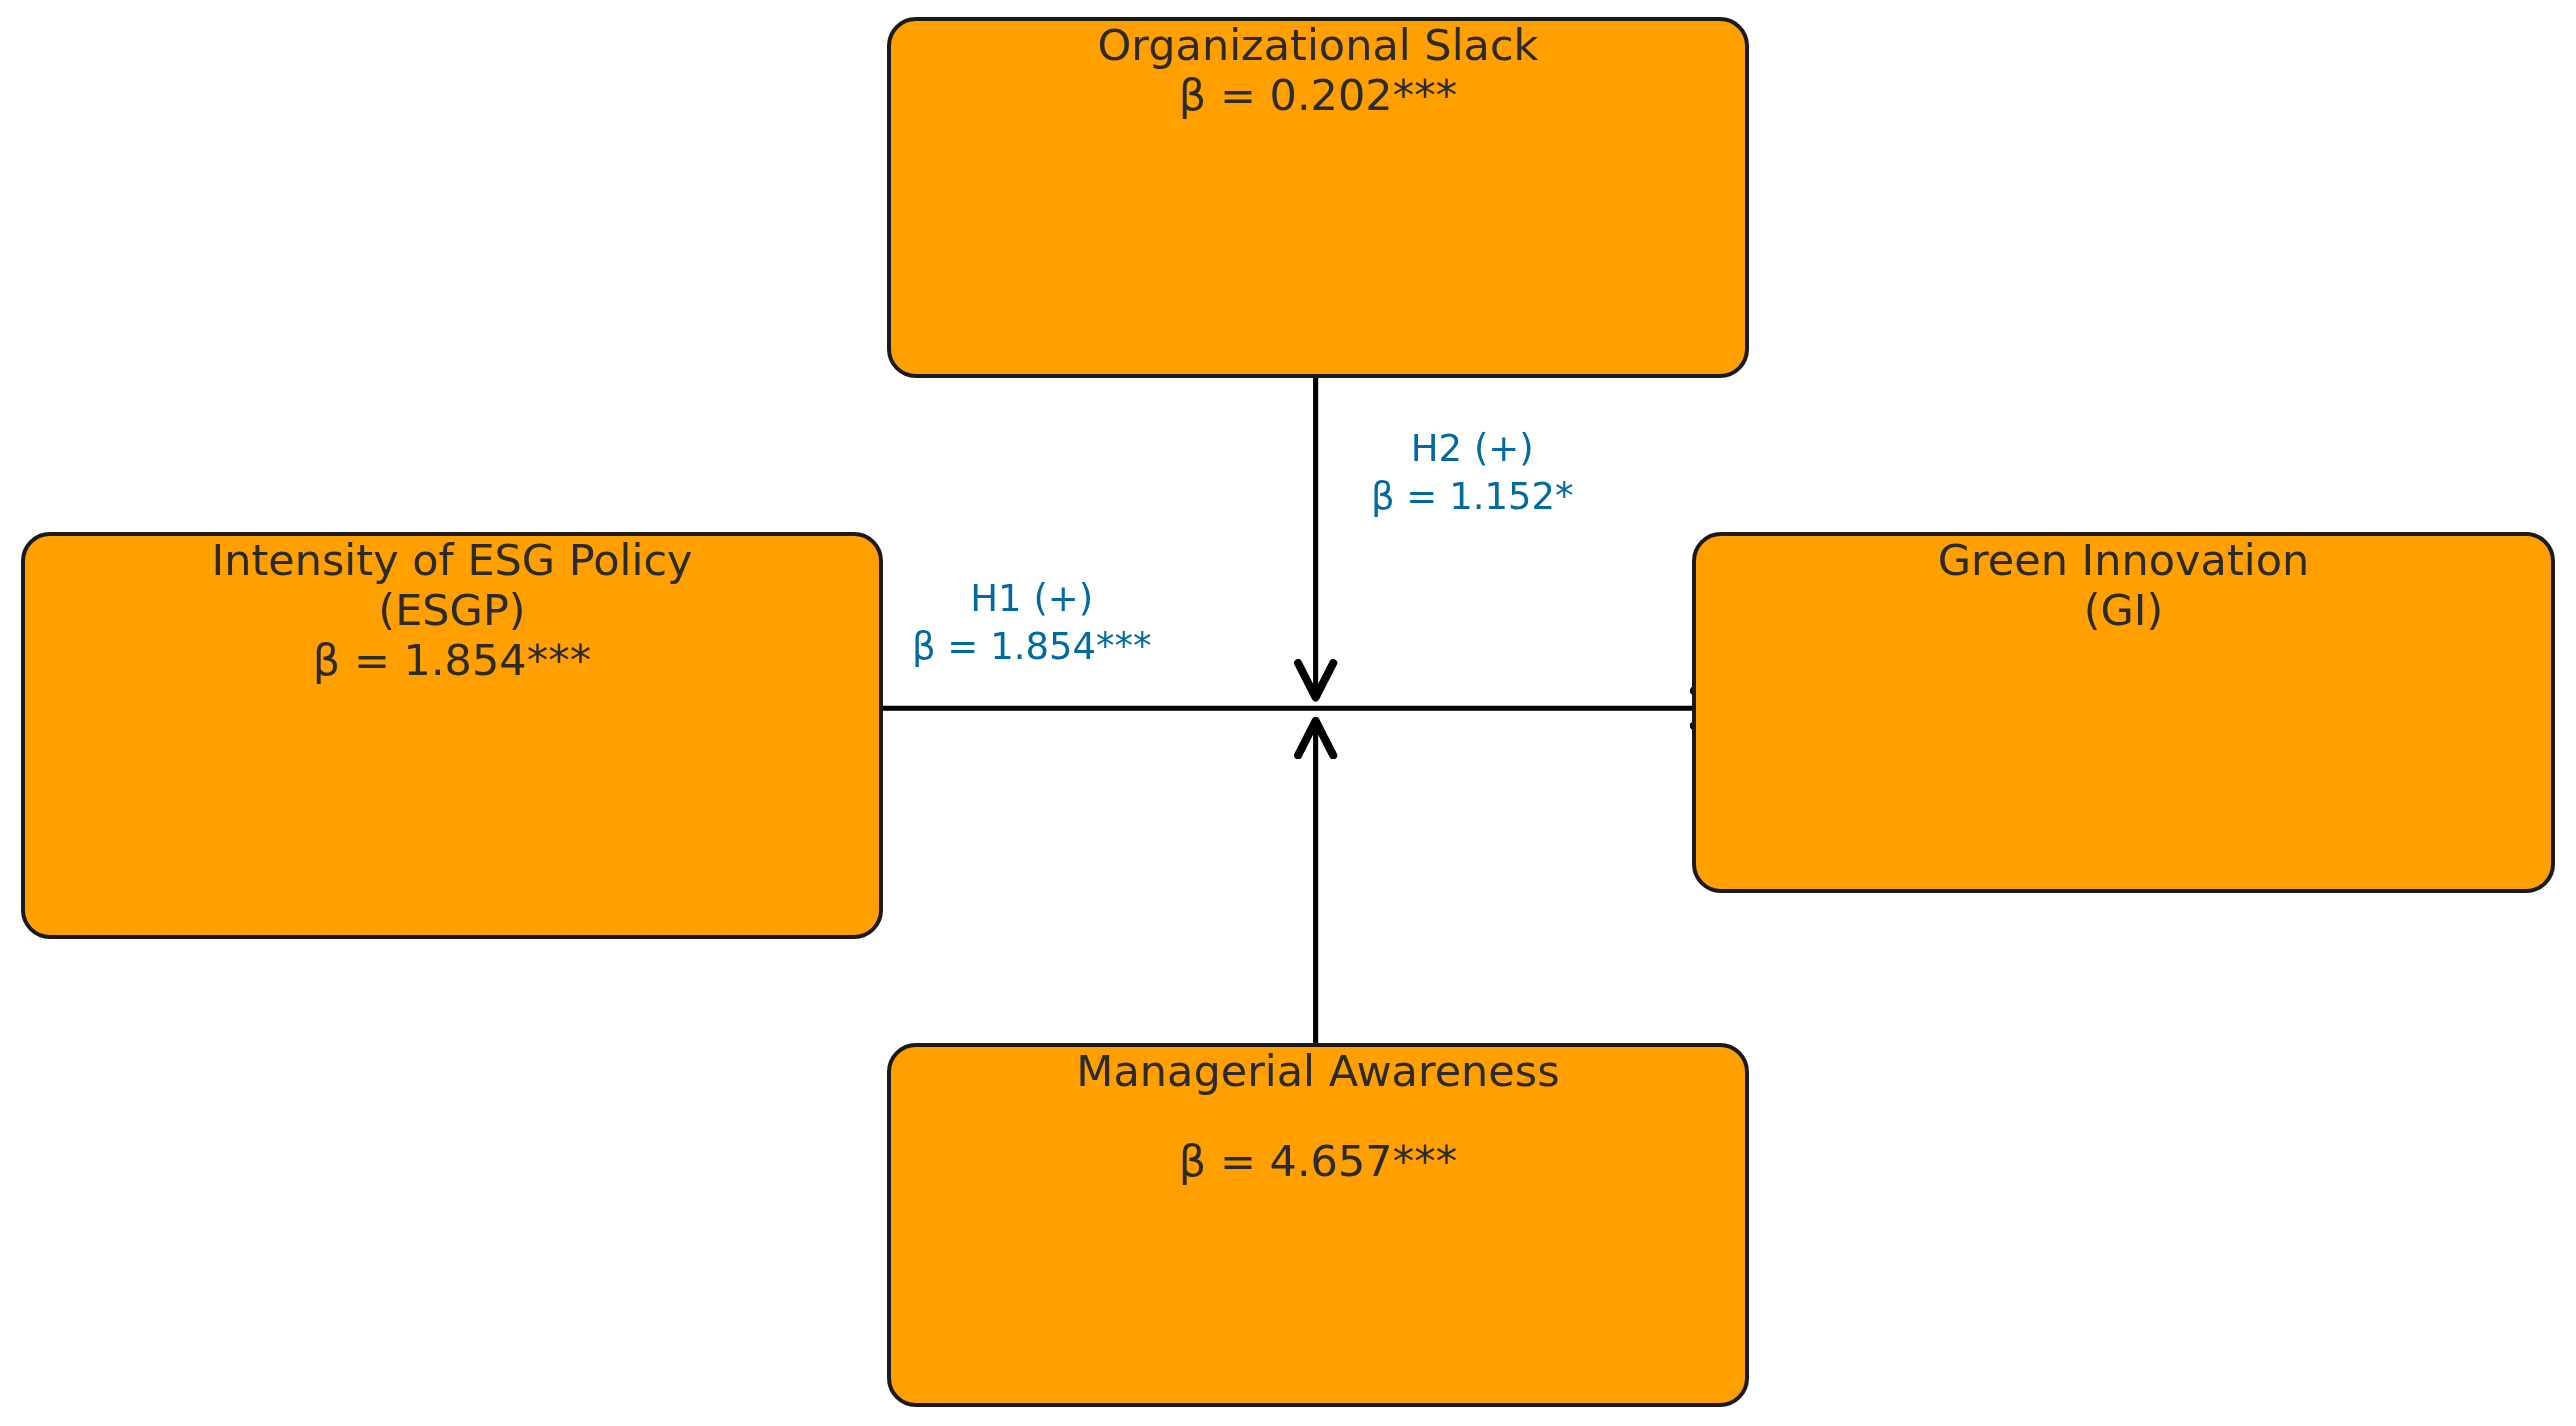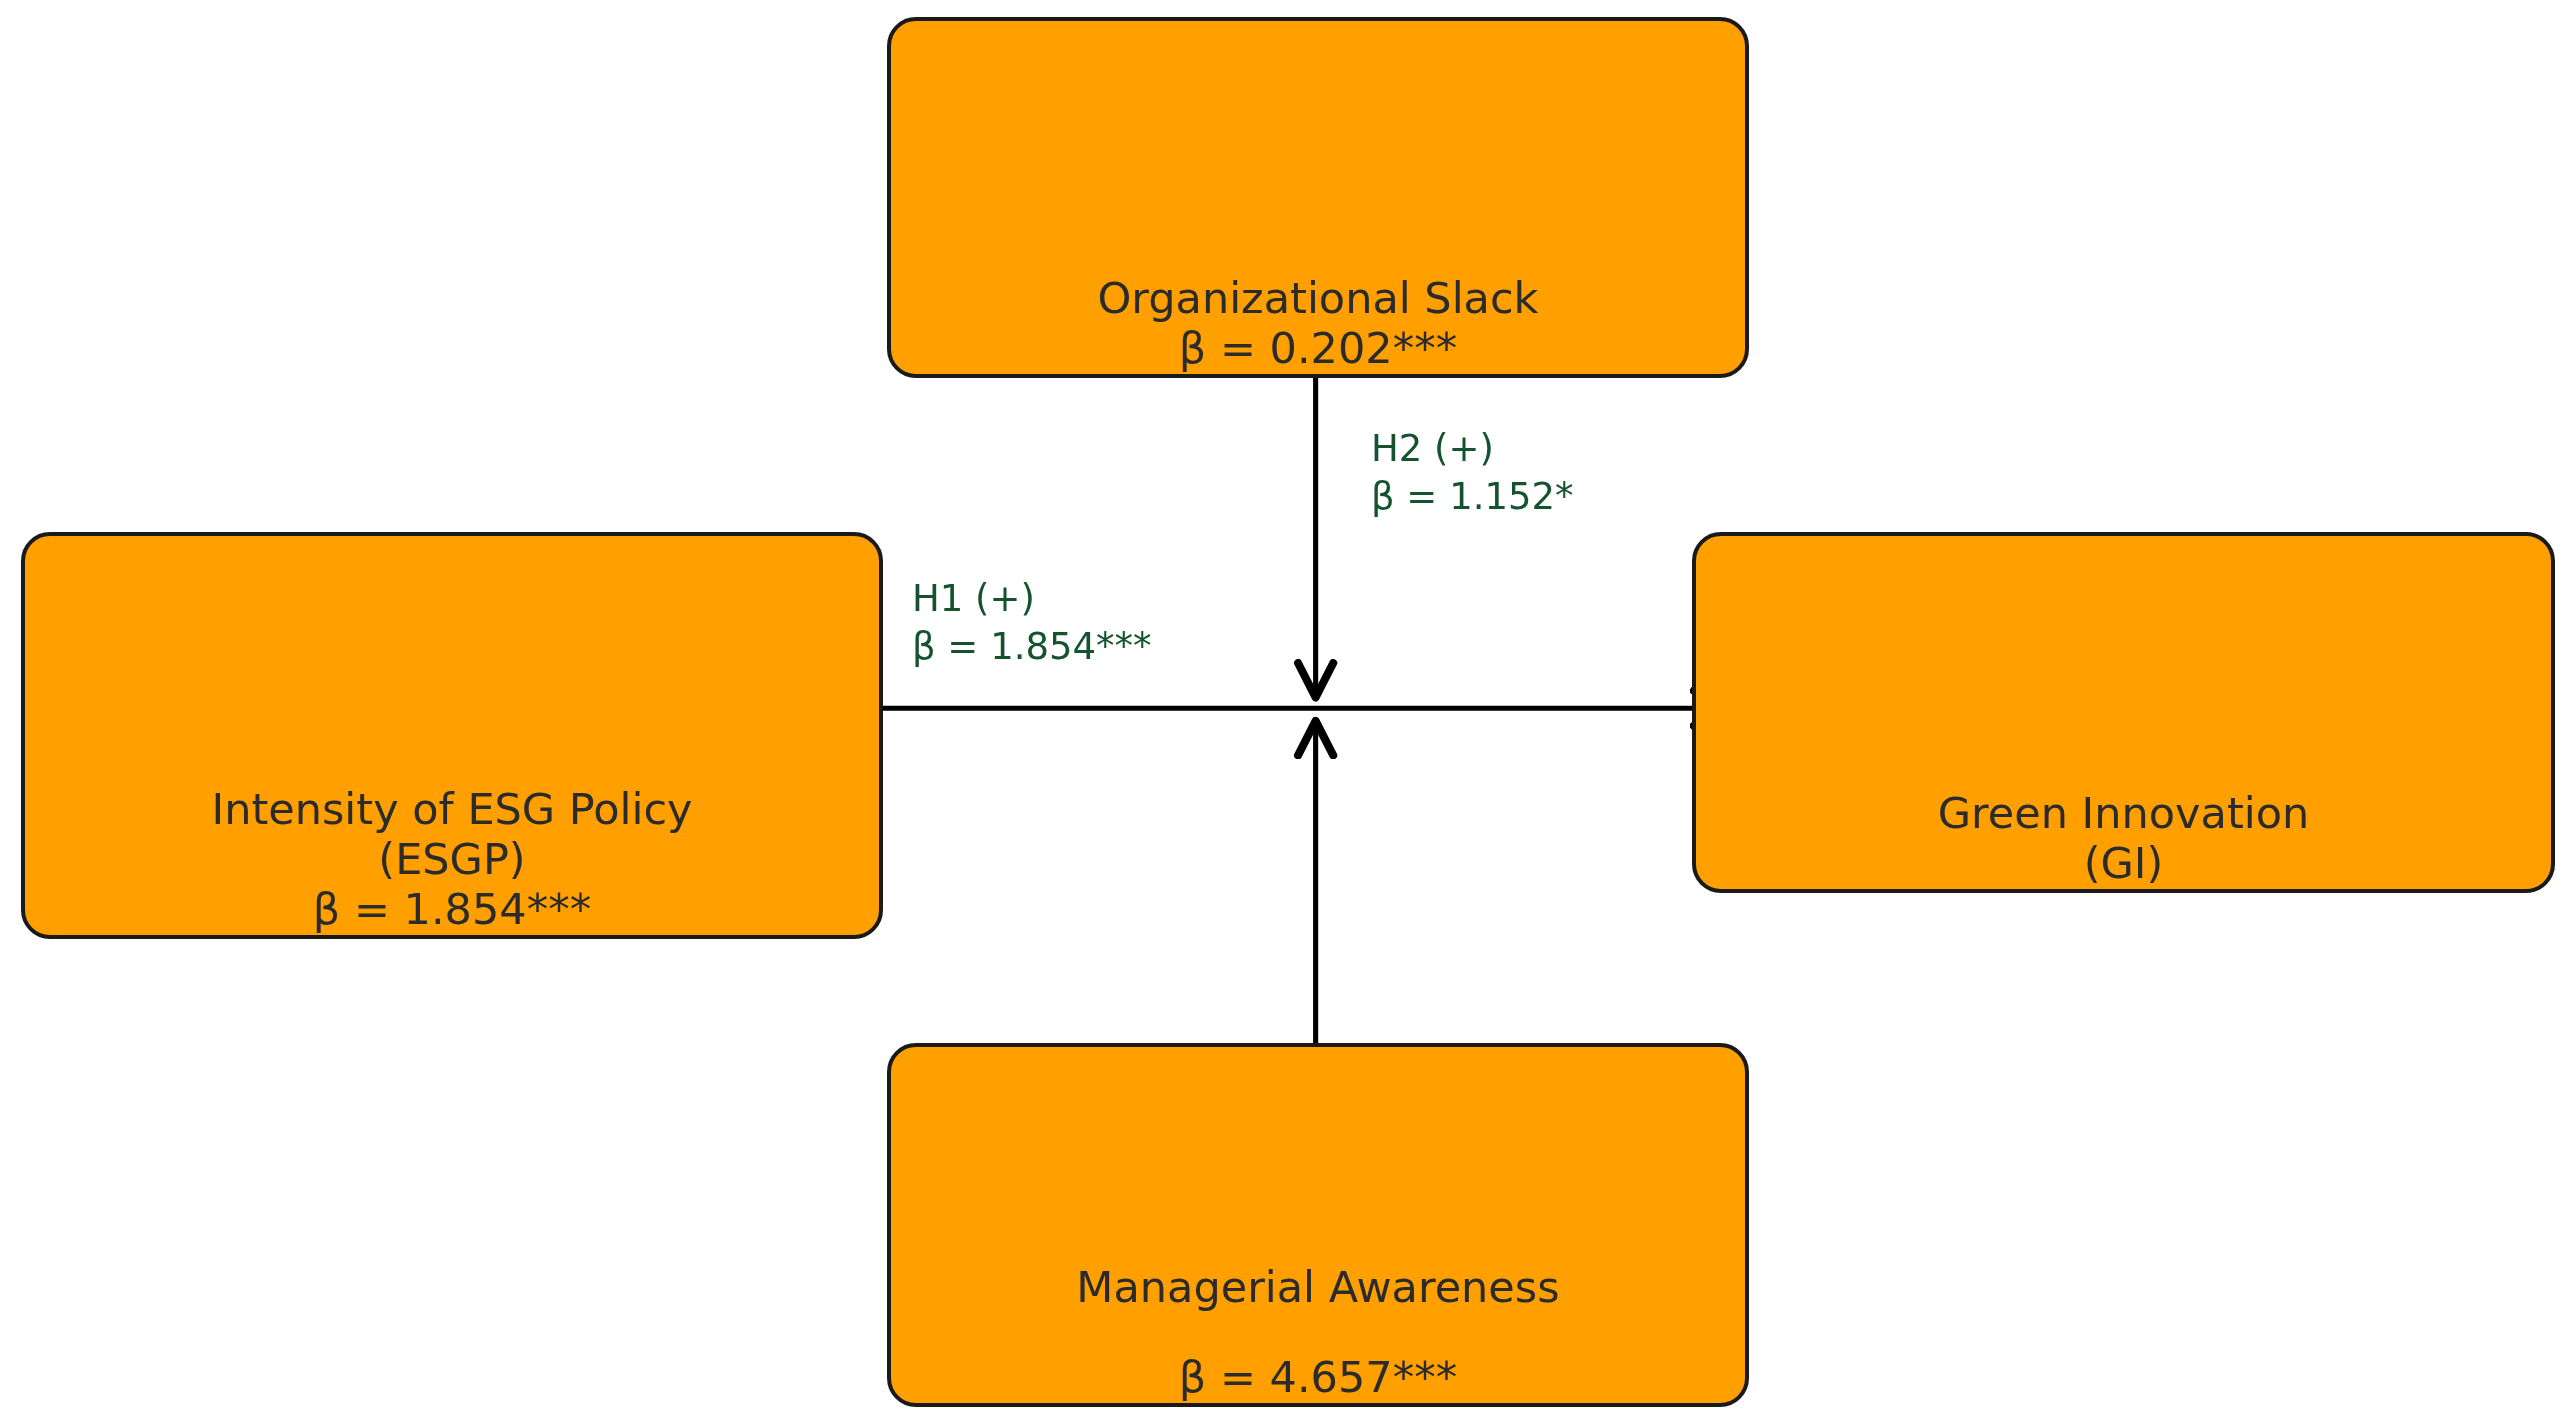--- a/index.html
+++ b/index.html
@@ -27,21 +27,21 @@
   }
   .node-box {
     position: absolute;
     box-sizing: border-box;
     background: #FFA000;
     border: 4.3px solid #1a1a1a;
     border-radius: 29px;
     display: flex;
     flex-direction: column;
     align-items: center;
-    justify-content: flex-end;
+    justify-content: flex-start;
     text-align: center;
     color: #2b2b2b;
     font-size: 43px;
     line-height: 1.16;
     letter-spacing: 0px;
     z-index: 2;
   }
   .node-line {
     display: block;
     white-space: nowrap;
@@ -56,25 +56,26 @@
   #node-green-innovation {
     left: 1692px;  top: 532px;  width: 863px; height: 361px;
   }
   #node-managerial-awareness {
     left: 887px;  top: 1043px; width: 862px; height: 364px; gap: 40px;
   }
 
   
   .edge-label {
     position: absolute;
-    color: #14532d;
+    color: #0369a1;
     font-size: 37px;
     line-height: 1.3;
     white-space: nowrap;
     z-index: 3;
+    text-align: center;
   }
   #edge-label-h1 { left: 912px; top: 575px; }
   #edge-label-h2 { left: 1371px; top: 425px; }
   #edge-label-h3 { left: 1371px; top: 893px; }
   .edge-label-line { display: block; }
 </style>
 </head>
 <body>
 
 <div id="canvas">

